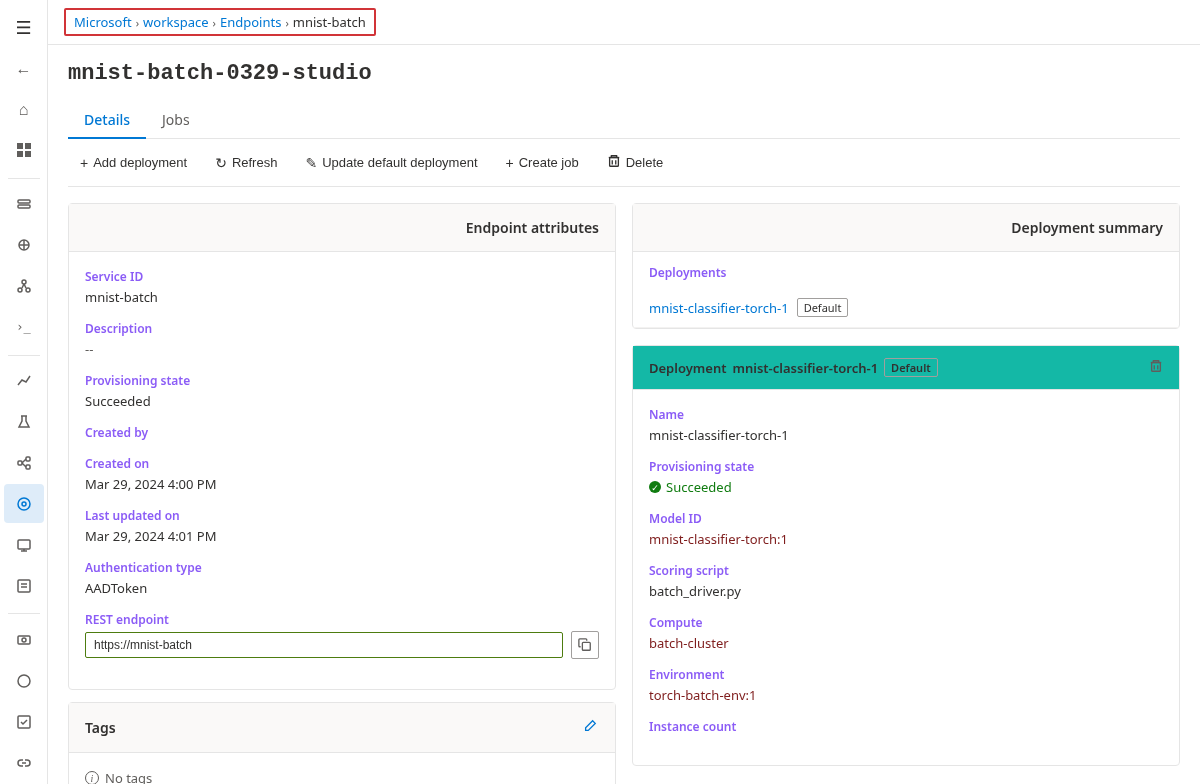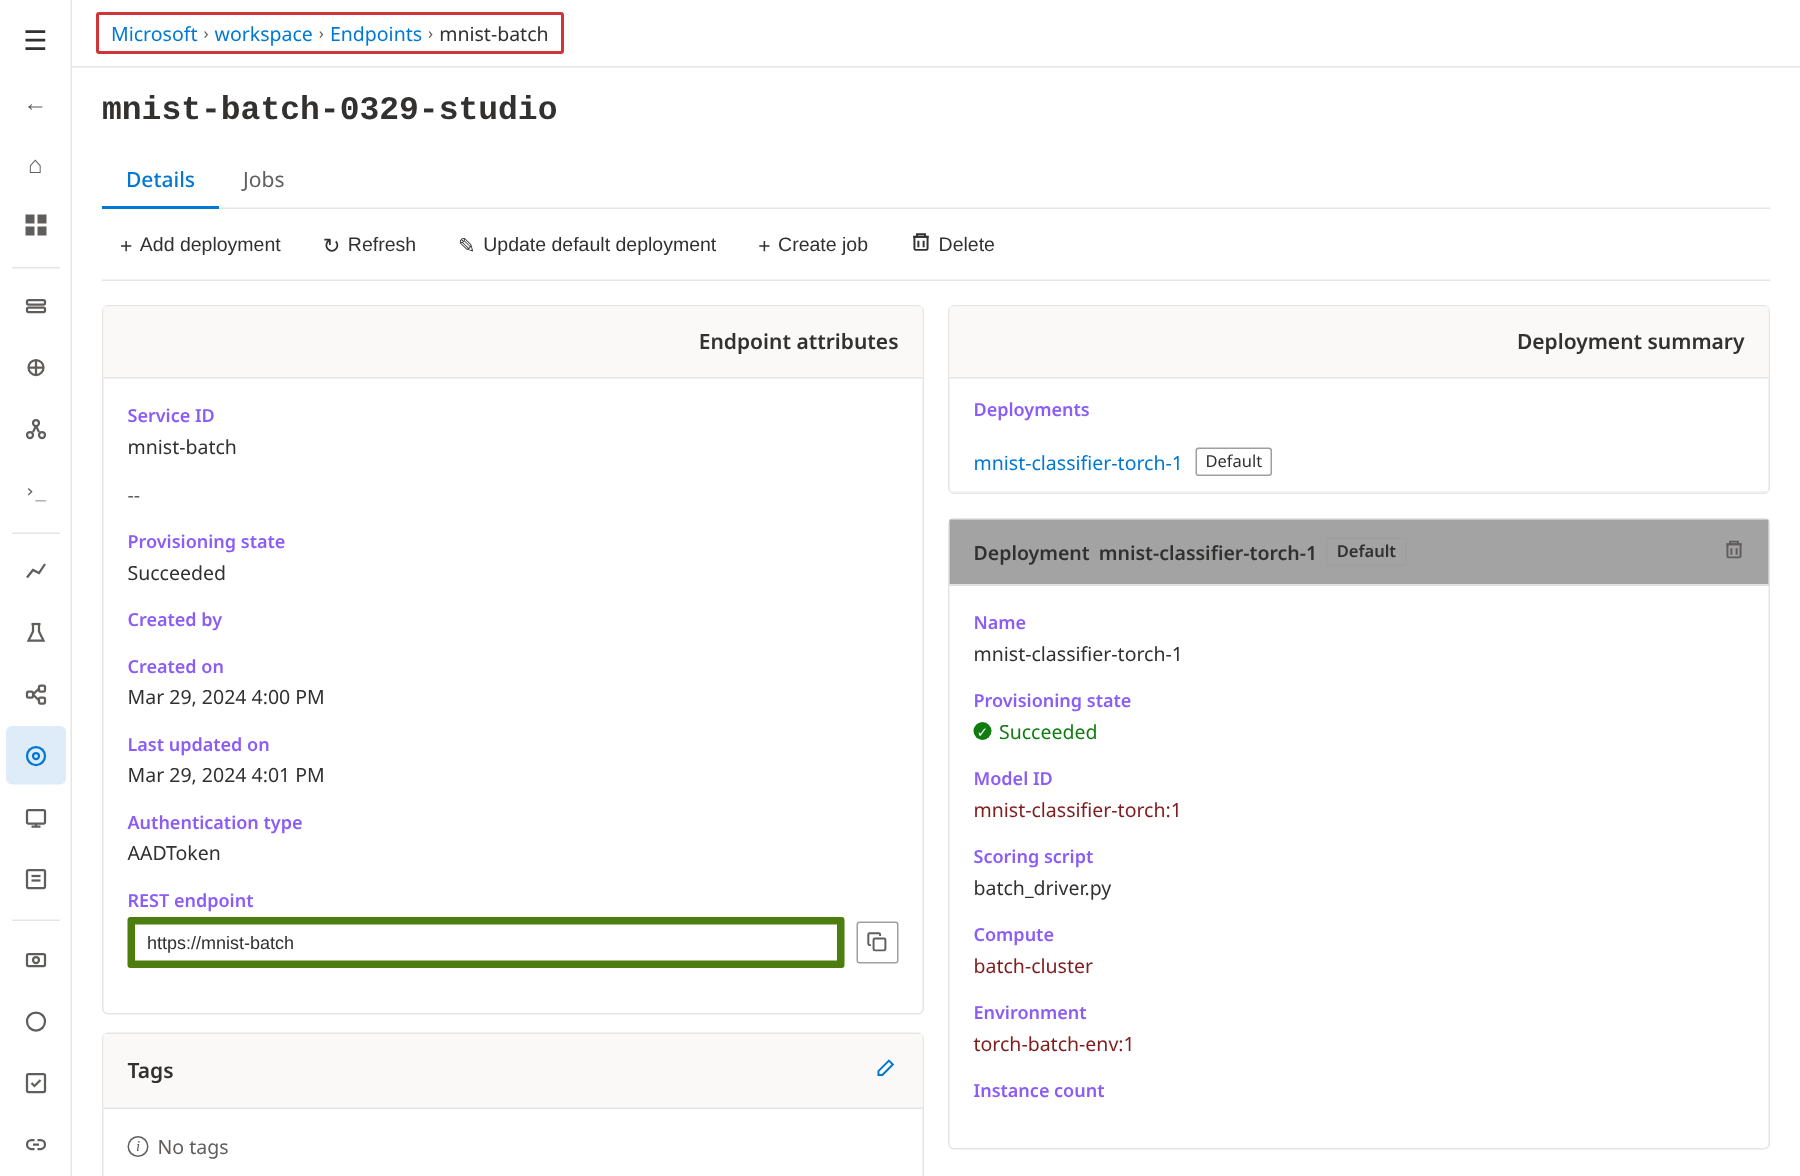--- a/index.html
+++ b/index.html
@@ -186,21 +186,21 @@
     }
 
     
     .endpoint-row {
       display: flex;
       align-items: center;
       gap: 8px;
     }
     .endpoint-input {
       flex: 1;
-      border: 5px solid #4d7c0f;
+      border: 1px solid #4d7c0f;
       border-radius: 2px;
       padding: 5px 8px;
       font-size: 12px;
       color: #323130;
       background: #fff;
     }
     .copy-btn {
       width: 28px;
       height: 28px;
       border: 1px solid #a19f9d;
@@ -282,21 +282,21 @@
       border: 1px solid #a19f9d;
       border-radius: 2px;
       padding: 1px 6px;
       color: #323130;
     }
 
     
     .deployment-detail-header {
       padding: 12px 16px;
       border-bottom: 1px solid #e5e5e5;
-      background: #a3a3a3;
+      background: #14b8a6;
       display: flex;
       align-items: center;
       justify-content: space-between;
     }
     .deployment-detail-title {
       font-size: 13px;
       font-weight: 600;
       color: #323130;
       display: flex;
       align-items: center;
@@ -483,20 +483,21 @@
         <div class="card">
           <div class="card-header">Endpoint attributes</div>
           <div class="card-body">
 
             <div class="field-group">
               <div class="field-label">Service ID</div>
               <div class="field-value">mnist-batch</div>
             </div>
 
             <div class="field-group">
+              <div class="field-label">Description</div>
               <div class="field-value muted">--</div>
             </div>
 
             <div class="field-group">
               <div class="field-label">Provisioning state</div>
               <div class="field-value">Succeeded</div>
             </div>
 
             <div class="field-group">
               <div class="field-label">Created by</div>

